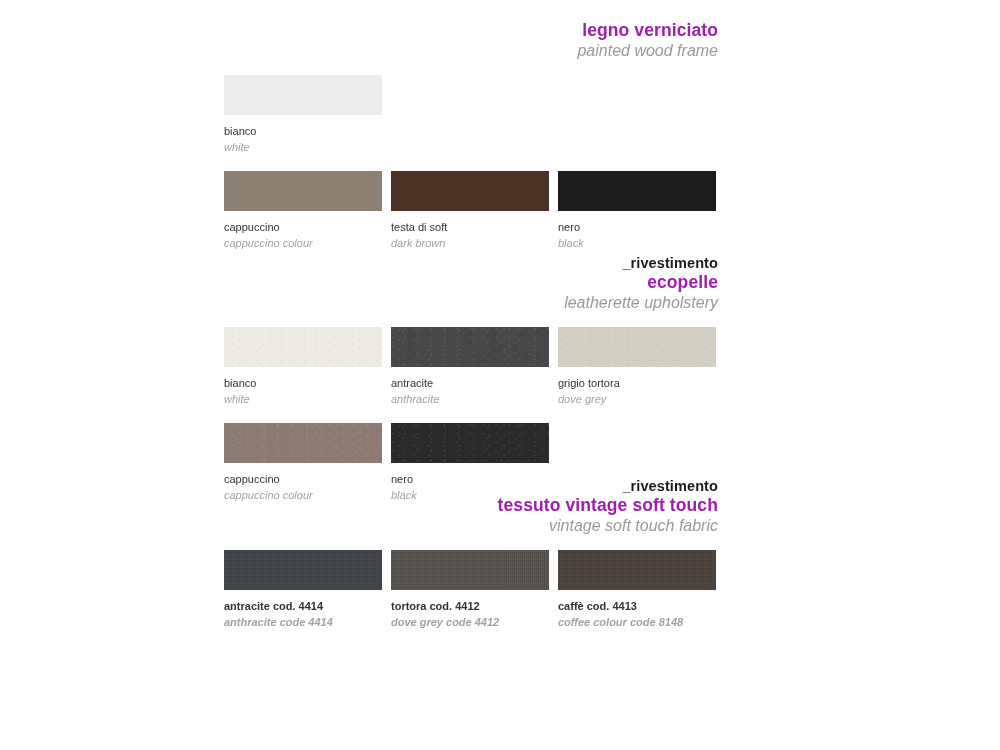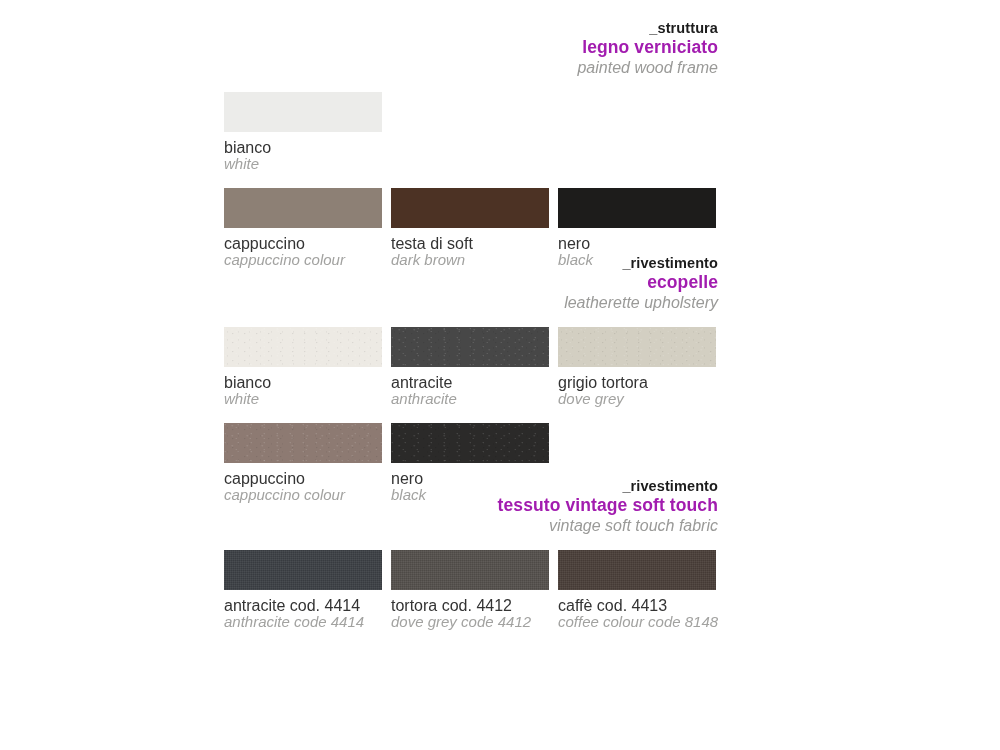--- a/index.html
+++ b/index.html
@@ -77,27 +77,27 @@
     overflow: hidden;
   }
   .chip .tex {
     position: absolute;
     left: 0; top: 0; right: 0; bottom: 0;
   }
   .labels {
     padding-top: 8px;
   }
   .lab-it {
-    font-size: 16px;
+    font-size: 11px;
     color: #333333;
     line-height: 16px;
     white-space: nowrap;
   }
   .lab-en {
-    font-size: 15px;
+    font-size: 11px;
     font-style: italic;
     color: #a2a2a0;
     line-height: 16px;
     white-space: nowrap;
   }
 
   
   .grain::after {
     content: "";
     position: absolute;
@@ -122,21 +122,20 @@
   }
   .flat::after { content: ""; }
 </style>
 </head>
 <body>
 
 <div class="page">
   <div id="sections-root">
       <div class="section" style="top: 20px;">
         <div class="section-heads">
-          <div class="head-small">_struttura</div>
           <div class="head-big">legno verniciato</div>
           <div class="head-en">painted wood frame</div>
         </div>
         <div class="rows" style="margin-top: 15px;">
           <div class="row">
             <div class="cell c0">
               <div class="chip">
                 <div class="tex flat" style="background: rgb(236, 236, 234);"></div>
               </div>
               <div class="labels">
@@ -233,21 +232,21 @@
             </div>
           </div>
         </div>
       </div>
       <div class="section" style="top: 478px;">
         <div class="section-heads">
           <div class="head-small">_rivestimento</div>
           <div class="head-big">tessuto vintage soft touch</div>
           <div class="head-en">vintage soft touch fabric</div>
         </div>
-        <div class="rows" style="margin-top: 15px;">
+        <div class="rows" style="margin-top: 15px; font-weight: bold;">
           <div class="row">
             <div class="cell c0">
               <div class="chip">
                 <div class="tex fabric" style="background: rgb(60, 64, 69);"></div>
               </div>
               <div class="labels">
                 <div class="lab-it">antracite cod. 4414</div>
                 <div class="lab-en">anthracite code 4414</div>
               </div>
             </div>

